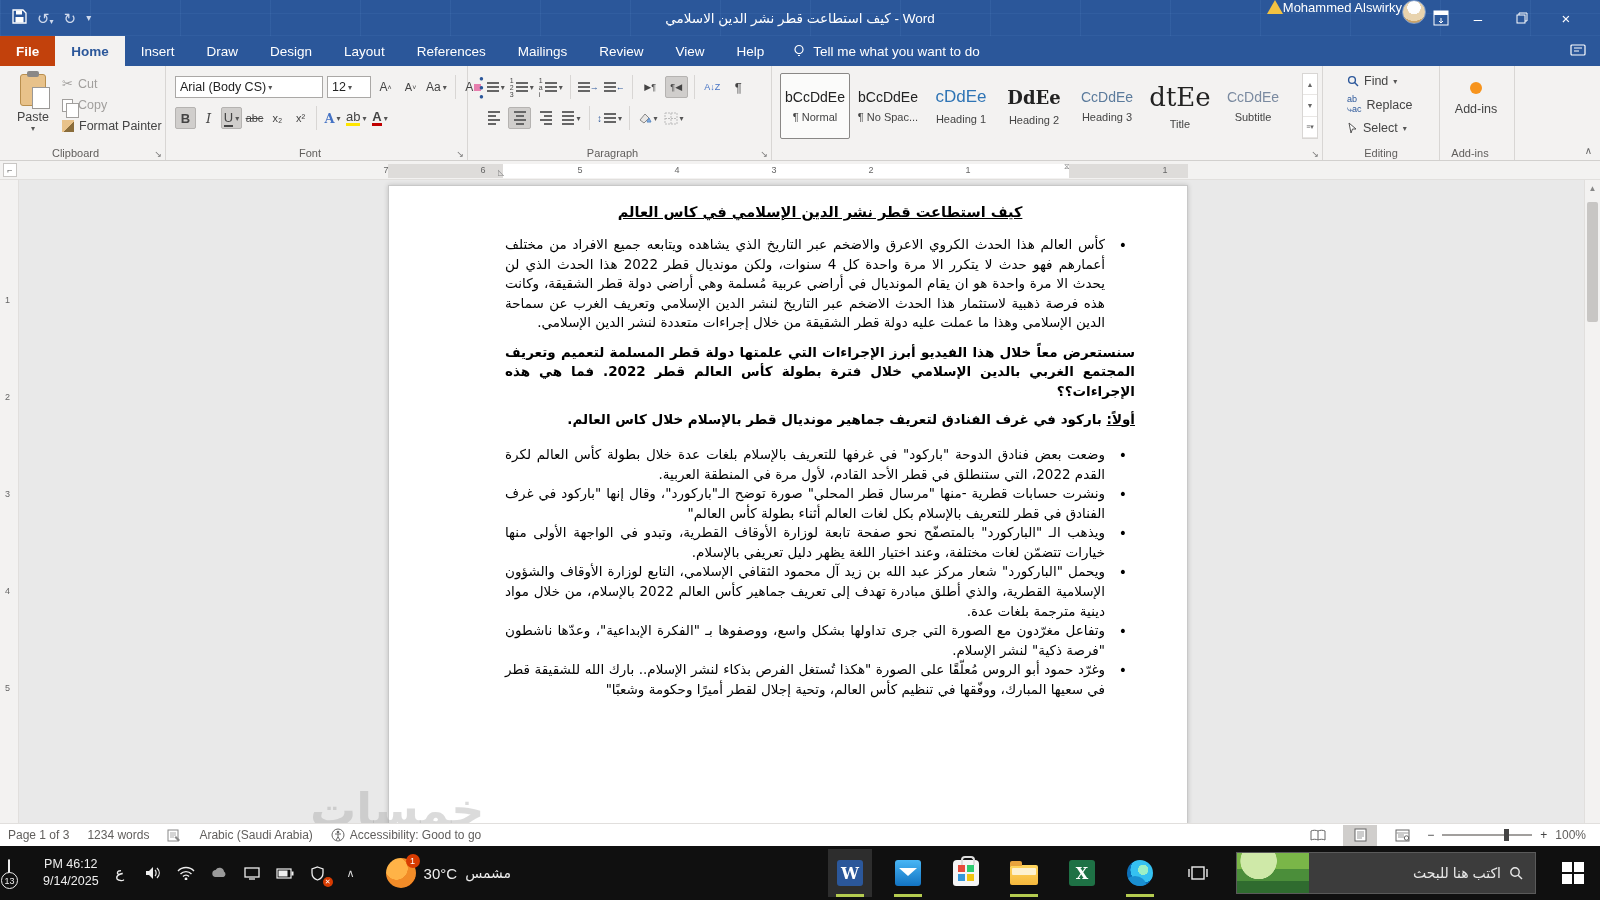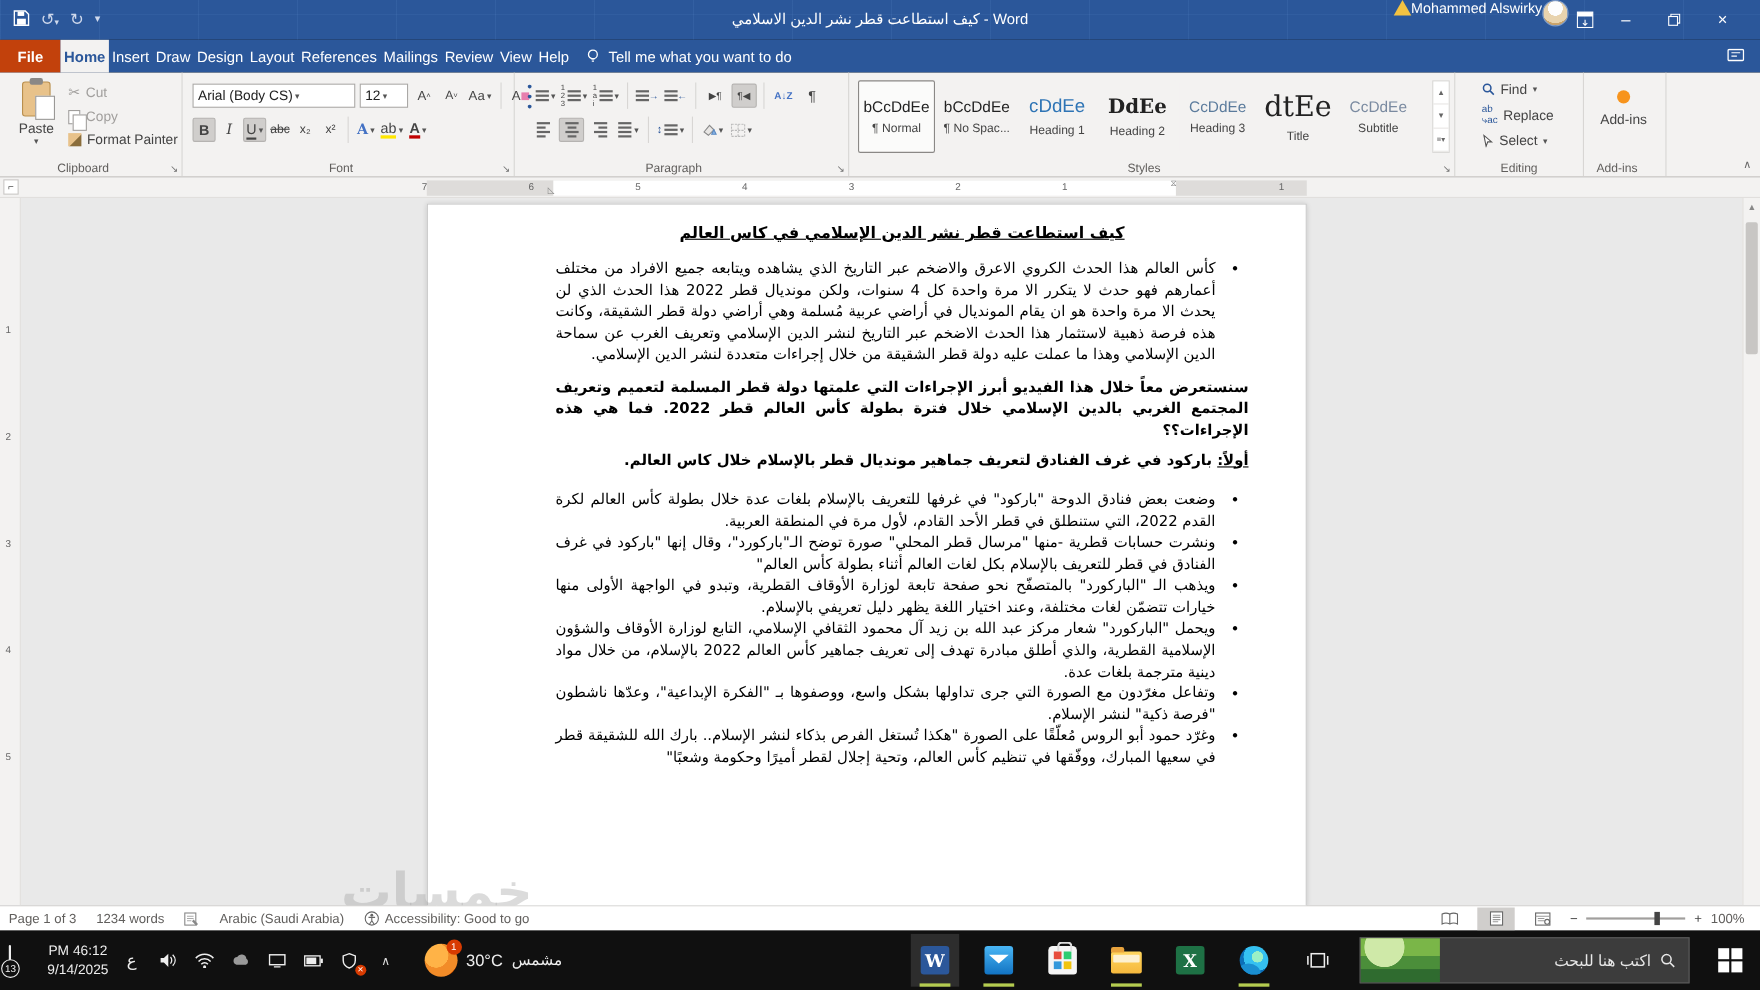--- a/index.html
+++ b/index.html
@@ -18,21 +18,21 @@
   .tb-right{margin-left:auto;display:flex;align-items:flex-start;height:100%;padding-right:12px}
   .warn-tri{width:0;height:0;border-left:8px solid transparent;border-right:8px solid transparent;border-bottom:14px solid #f3c242;position:relative}
   .user-name{font-size:13px}
   .avatar{width:24px;height:24px;border-radius:50%;background:radial-gradient(circle at 50% 30%,#fdfdfd 0 35%,#e8d3ae 36% 70%,#caa36a 71%);border:1px solid #7e9cc9}
   .win-btn{width:44px;height:36px;display:flex;align-items:center;justify-content:center;font-size:15px;color:#fff}
   .win-btn svg{display:block}
   .ribbon-disp{width:30px;height:36px;display:flex;align-items:center;justify-content:center}
 
   
   .tabrow{height:30px;background:#2b579a;display:flex;align-items:stretch;color:#fff;font-size:13.5px;flex:0 0 auto}
-  .tab{padding:0 3px;display:flex;align-items:center;cursor:default}
+  .tab{padding:0 16px;display:flex;align-items:center;cursor:default}
   .tab.file{background:#c2410c;font-weight:bold;padding:0 16px}
   .tab.active{background:#f3f2f1;color:#2b579a;font-weight:bold}
   .tellme{display:flex;align-items:center;gap:7px;padding:0 12px;font-size:13.5px}
   .bulb{width:14px;height:14px}
   .tab-far-right{margin-left:auto;display:flex;align-items:center;padding-right:14px}
 
   
   .ribbon{height:95px;background:#f3f2f1;border-bottom:1px solid #d2d0ce;position:relative;flex:0 0 auto;font-size:12px;color:#444}
   .rgroup{position:absolute;top:0;bottom:0;border-right:1px solid #d8d6d4}
   .rlabel{position:absolute;bottom:1px;left:0;right:14px;text-align:center;font-size:11px;color:#605e5c}
@@ -78,21 +78,21 @@
   .li-l i:nth-child(1){width:12px}.li-l i:nth-child(2){width:8px}.li-l i:nth-child(3){width:12px}.li-l i:nth-child(4){width:8px}
   .li-c i{margin-left:auto;margin-right:auto}
   .li-c i:nth-child(1){width:12px}.li-c i:nth-child(2){width:8px}.li-c i:nth-child(3){width:12px}.li-c i:nth-child(4){width:8px}
   .li-r i{margin-left:auto}
   .li-r i:nth-child(1){width:12px}.li-r i:nth-child(2){width:8px}.li-r i:nth-child(3){width:12px}.li-r i:nth-child(4){width:8px}
   .li-j i{width:12px}
   .blt{font-size:8px;letter-spacing:1px;color:#2b579a}
   .i-pil::before{content:"¶";font-size:13px}
   .i-rtl::before{content:"¶◀";font-size:9px;letter-spacing:0}
   .i-ltr::before{content:"▶¶";font-size:9px}
-  .sortg{font-size:9px;font-weight:bold;color:#4472c4}
+  .sortg{font-size:9px;font-weight:normal;color:#4472c4}
 
   
   .g-styles{left:772px;width:551px}
   .stylecards{position:absolute;left:8px;top:7px;display:flex;gap:3px}
   .scard{width:70px;height:66px;background:#f3f2f1;border:1px solid transparent;border-radius:2px;display:flex;flex-direction:column;align-items:center;justify-content:center;gap:6px}
   .scard.selected{border-color:#8a8886;background:#fbfbfa}
   .s-sample{font-size:14px;color:#222;white-space:nowrap}
   .s-name{font-size:11px;color:#444;white-space:nowrap}
   .sg-scroll{position:absolute;right:4px;top:7px;width:16px;height:66px;display:flex;flex-direction:column;border:1px solid #d8d6d4;background:#fff}
   .sg-scroll div{flex:1;display:flex;align-items:center;justify-content:center;font-size:7px;color:#666;border-bottom:1px solid #e8e6e4}
@@ -485,21 +485,20 @@
         <div class="scard">
           <span class="s-sample" style="color:#7a8aa0">CcDdEe</span>
           <span class="s-name">Subtitle</span>
         </div>
       </div>
       <div class="sg-scroll">
         <div>▲</div>
         <div>▼</div>
         <div>≡▾</div>
       </div>
-      <span class="rlabel">Styles</span>
       <span class="launcher"></span>
     </div>
 
     <div class="rgroup g-edit">
       <div class="editcmds">
         <span class="ecmd">
           <svg width="12" height="12" viewBox="0 0 12 12">
               <circle cx="5" cy="5" r="3.4" fill="none" stroke="#2b579a" stroke-width="1.4"></circle>
               <path d="M7.6 7.6L11 11" stroke="#2b579a" stroke-width="1.4"></path>
             </svg>

